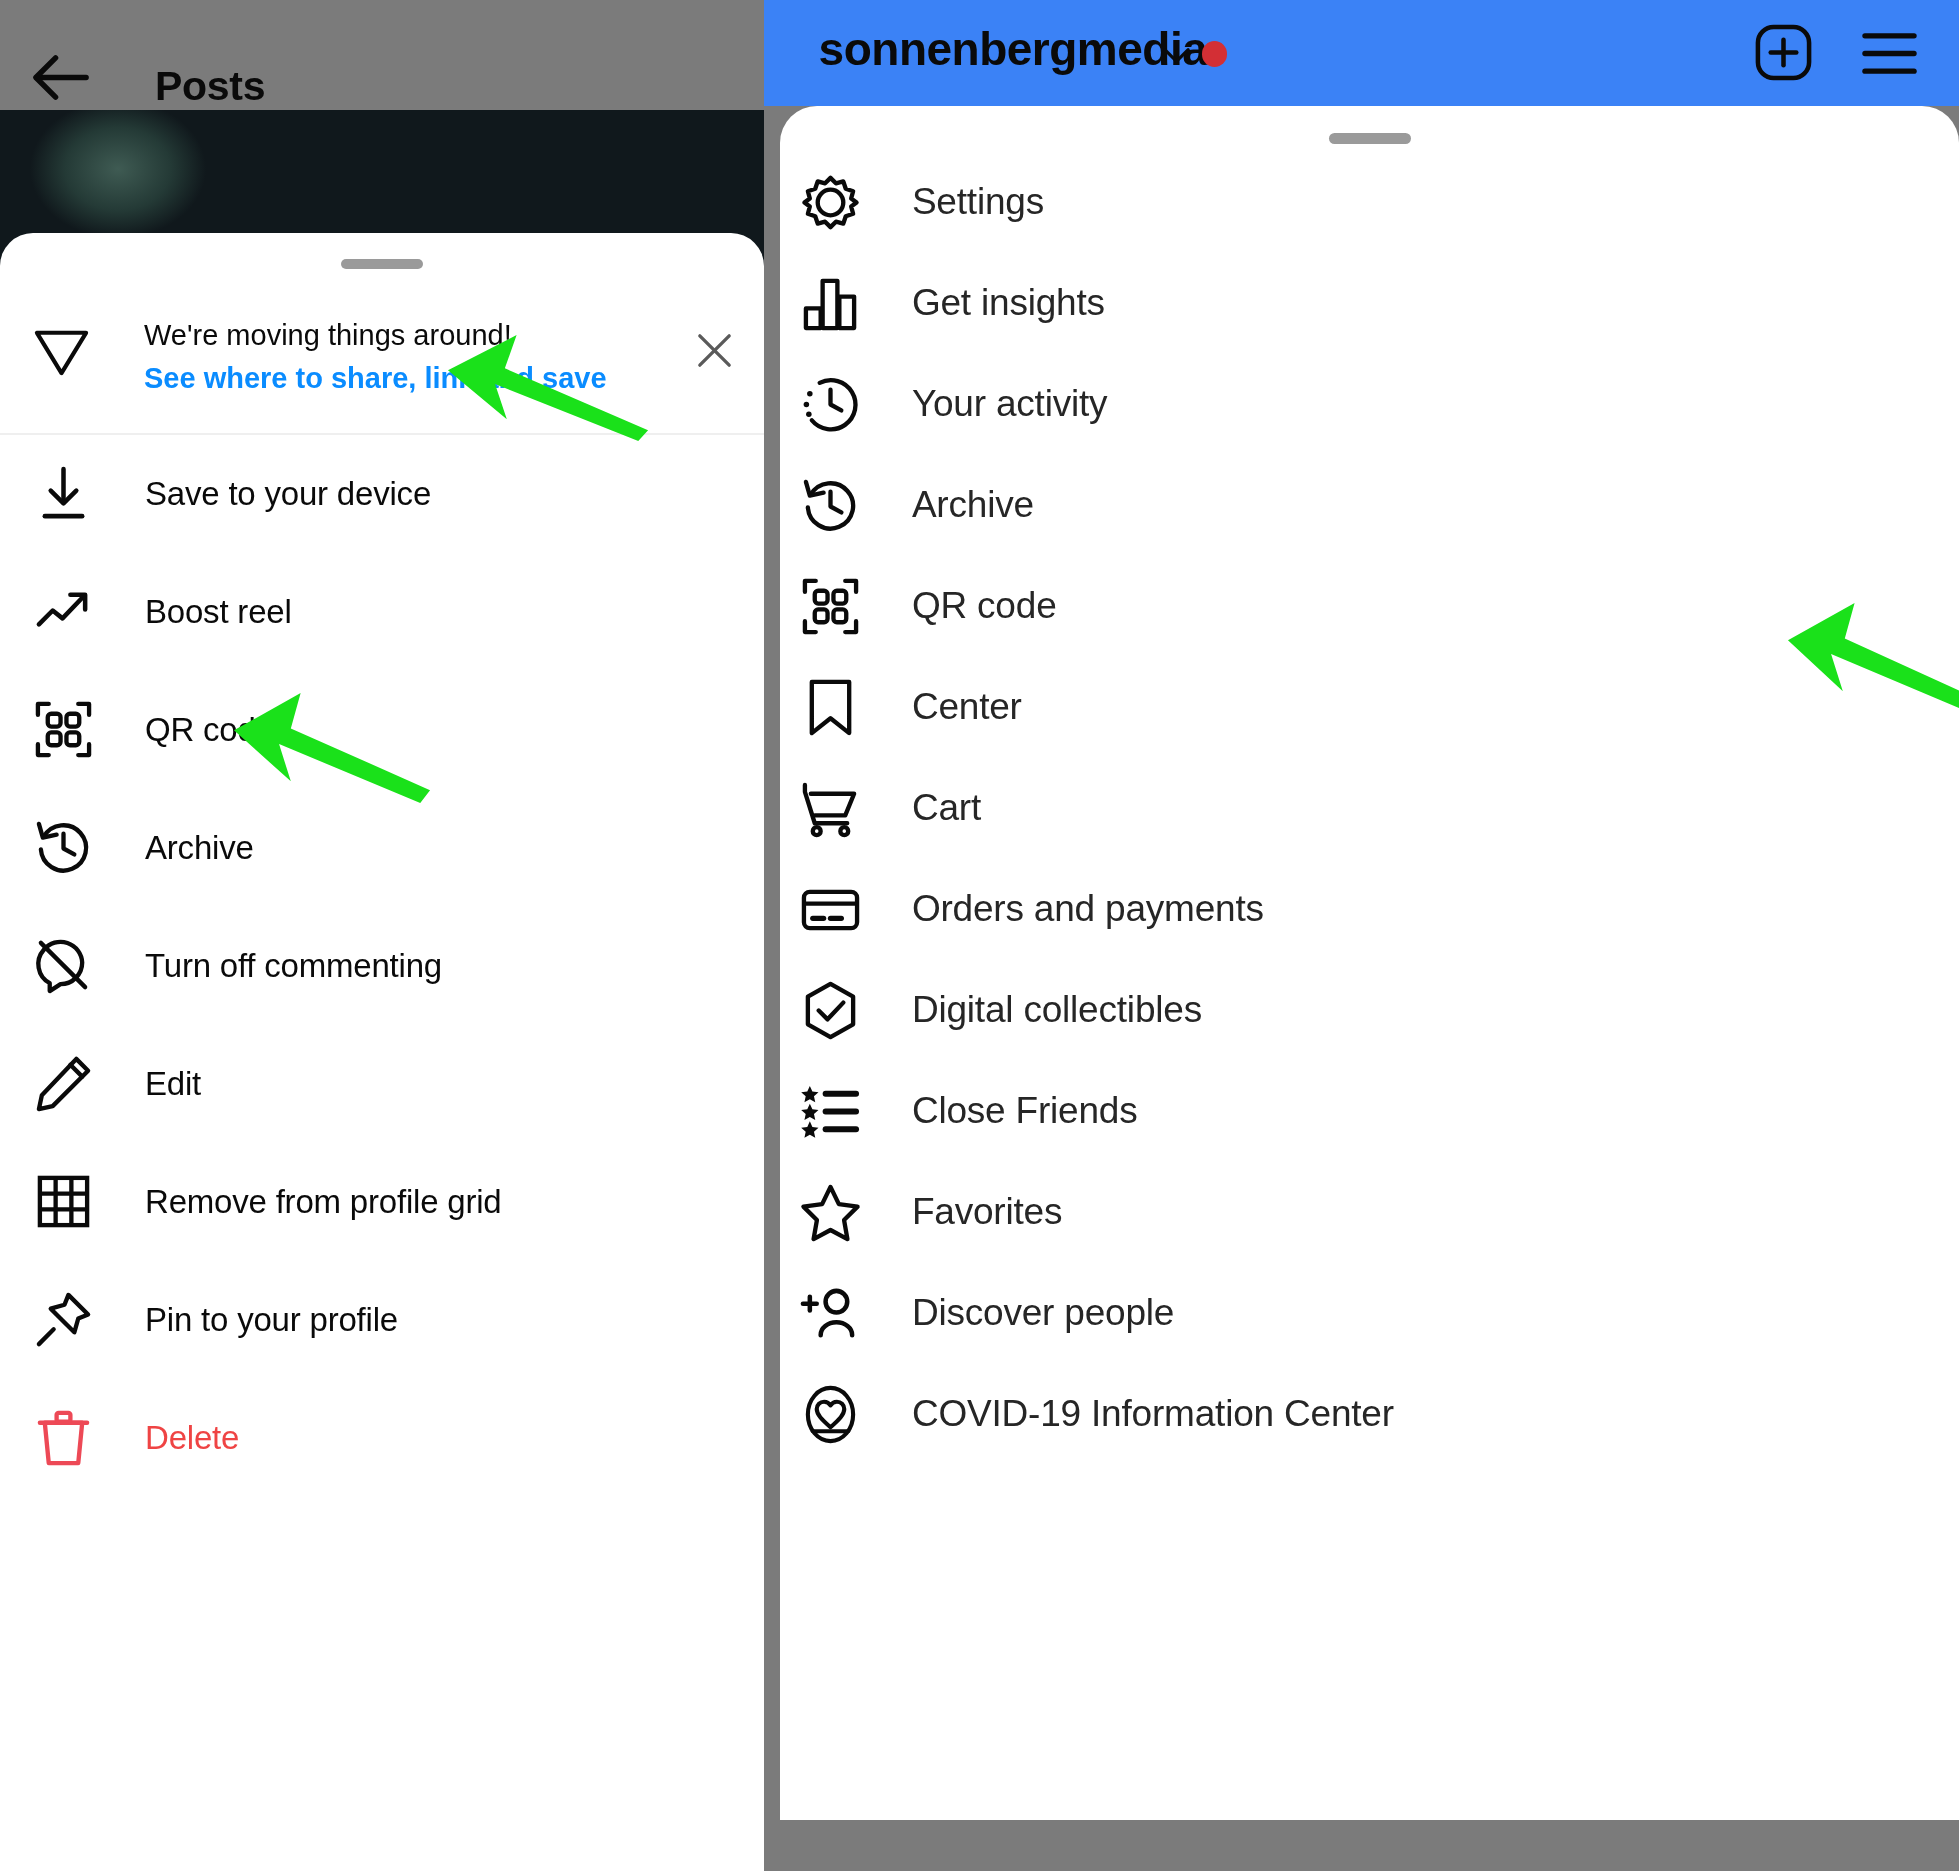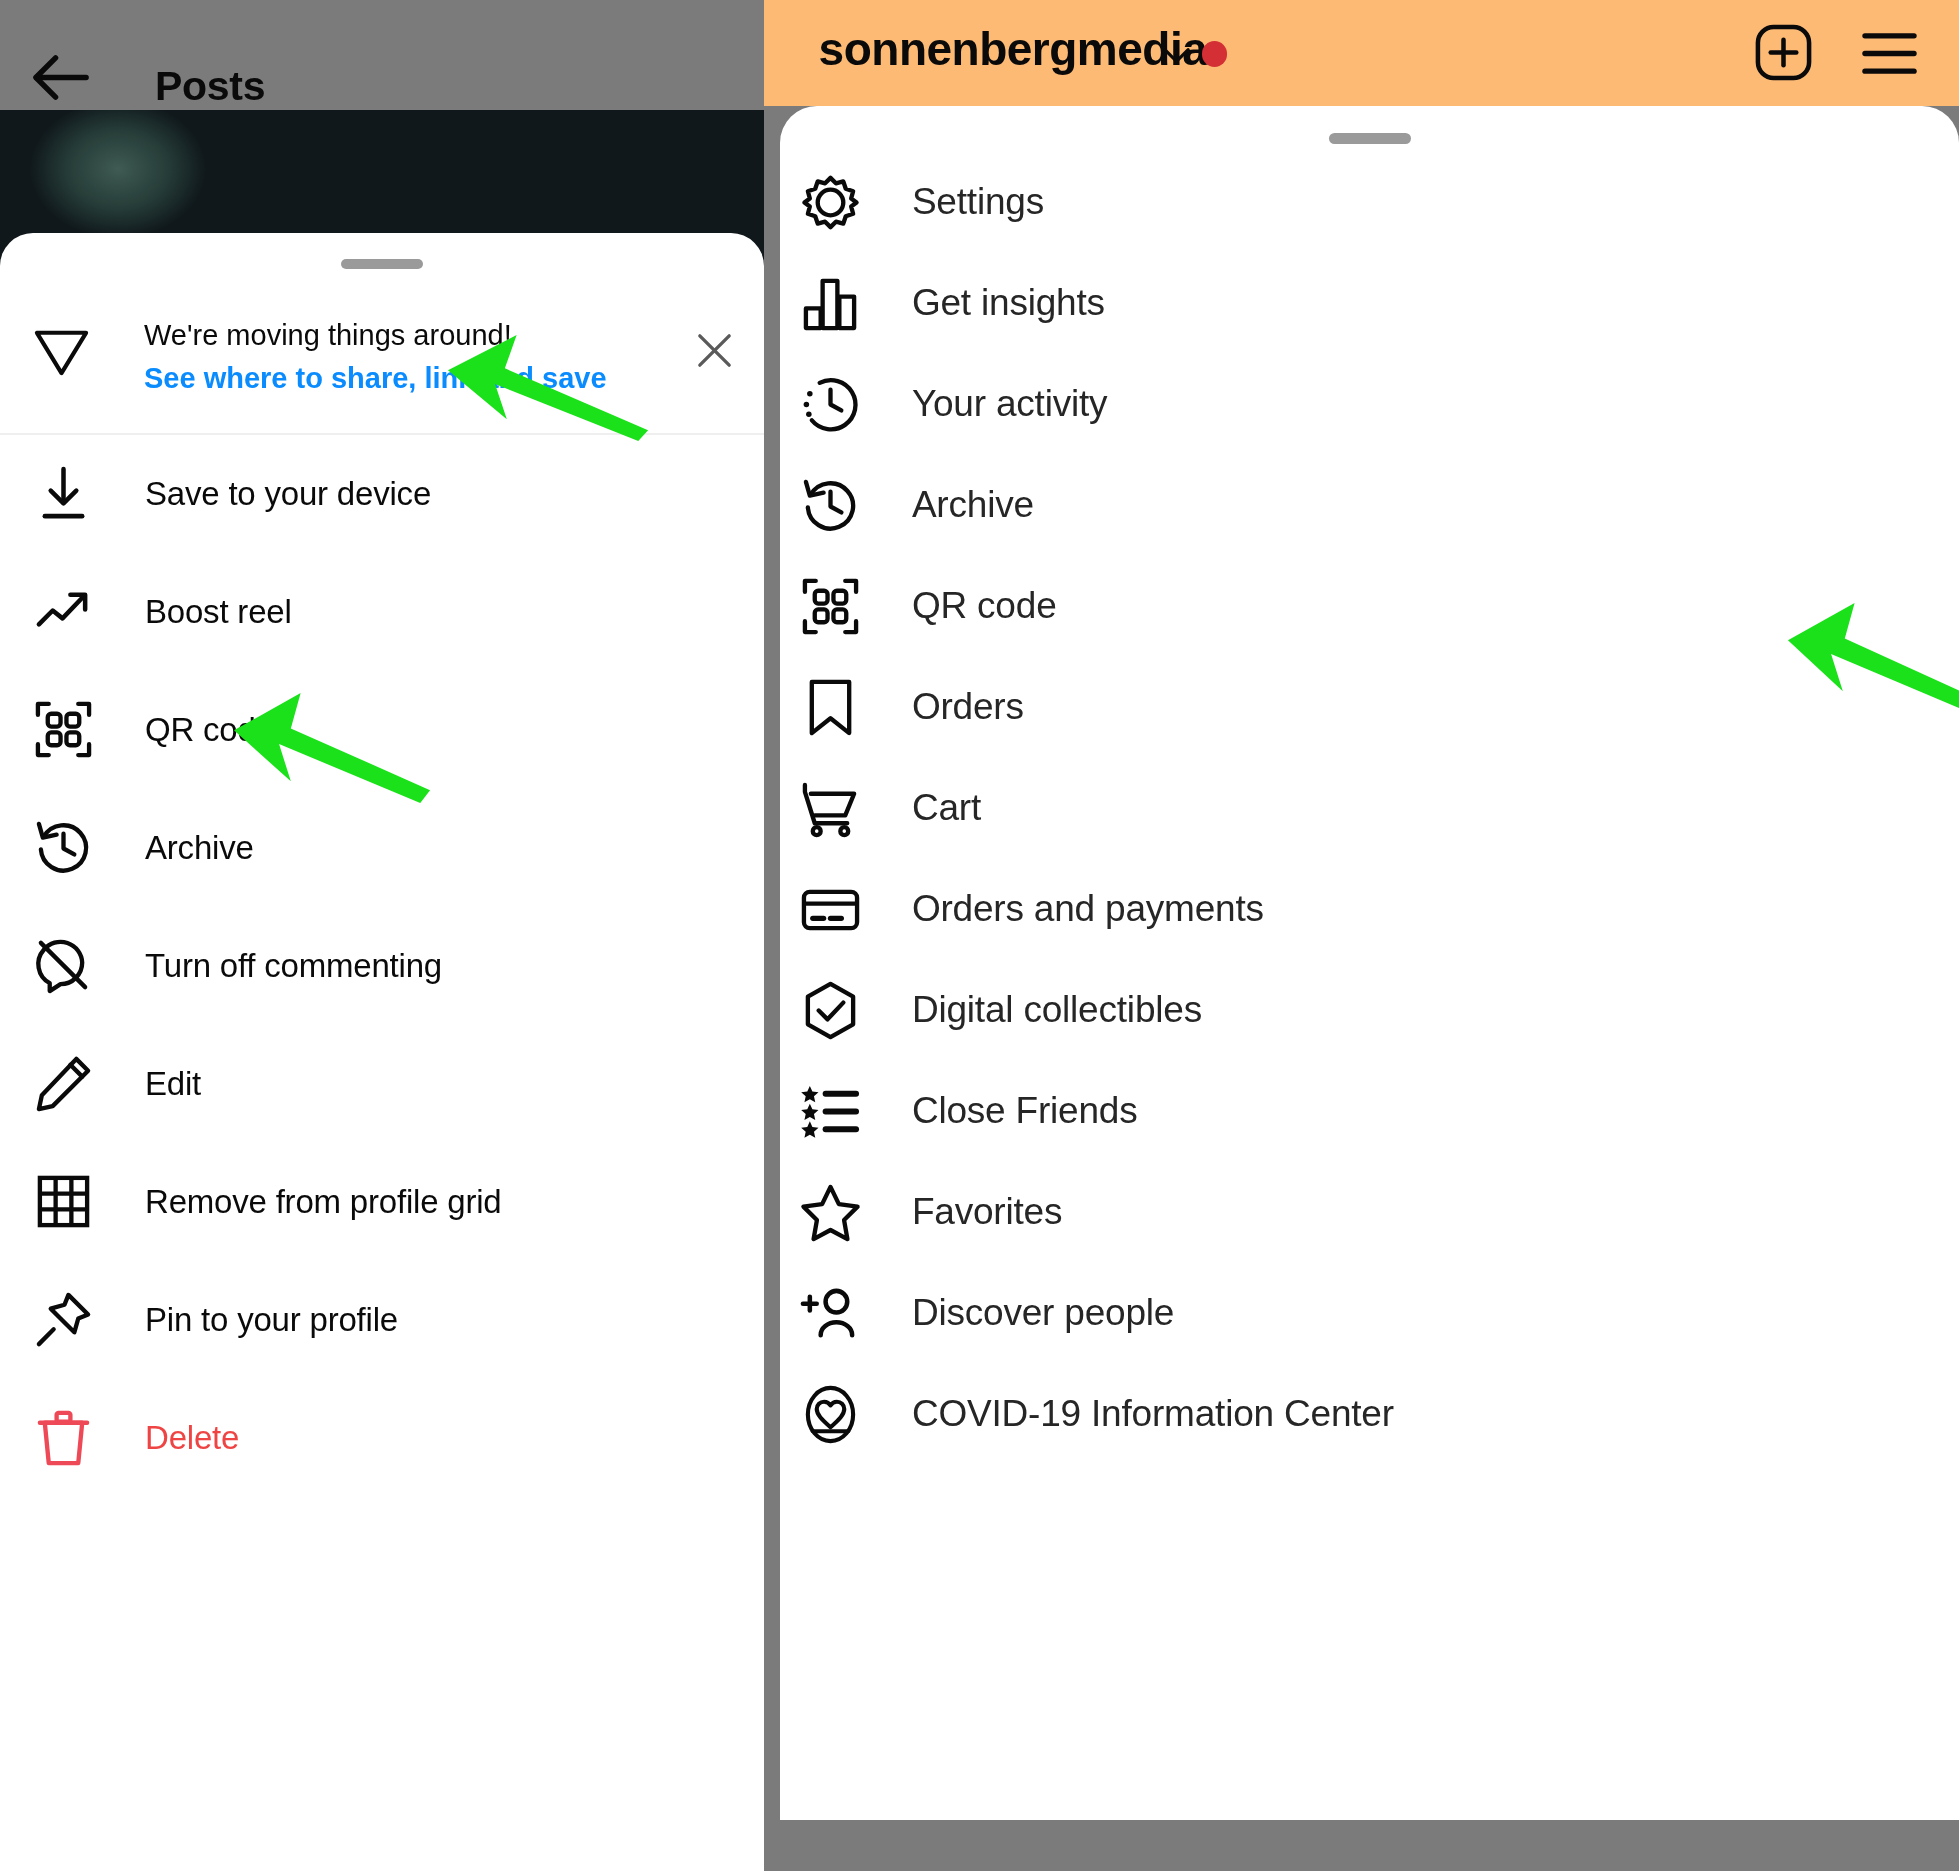--- a/index.html
+++ b/index.html
@@ -112,21 +112,21 @@
     position: relative;
     width: 1196px; height: 1871px;
     background: #7b7b7b;
     overflow: hidden;
   }
   .right-topbar {
     position: relative;
     height: 106px;
     display: flex;
     align-items: center;
-    background: #fdba74;
+    background: #3b82f6;
     text-decoration: underline;
   }
   .username {
     position: absolute;
     left: 55px; top: 21.6px;
     font-size: 46px;
     font-weight: bold;
     color: #0a0a0a;
     letter-spacing: -0.5px;
   }
@@ -468,21 +468,21 @@
           </span>
           <span class="lbl">QR code</span>
         </div>
 
         <div class="row-r">
           <span class="ic">
             <svg viewBox="0 0 62 62" width="61" height="61">
               <polygon points="12,5 50,5 50,57 31,42 12,57" fill="none" stroke="#0a0a0a" stroke-width="4.4" stroke-linejoin="round"></polygon>
             </svg>
           </span>
-          <span class="lbl">Orders</span>
+          <span class="lbl">Center</span>
         </div>
 
         <div class="row-r">
           <span class="ic">
             <svg viewBox="0 0 62 62" width="61" height="61">
               <g fill="none" stroke="#0a0a0a" stroke-width="4.4" stroke-linecap="round" stroke-linejoin="round">
                 <polyline points="5,7 5,14 15,46 48,46"></polyline>
                 <polyline points="11,16 55,16 46,38 15,38"></polyline>
                 <circle cx="17" cy="54" r="4"></circle>
                 <circle cx="45" cy="54" r="4"></circle>

